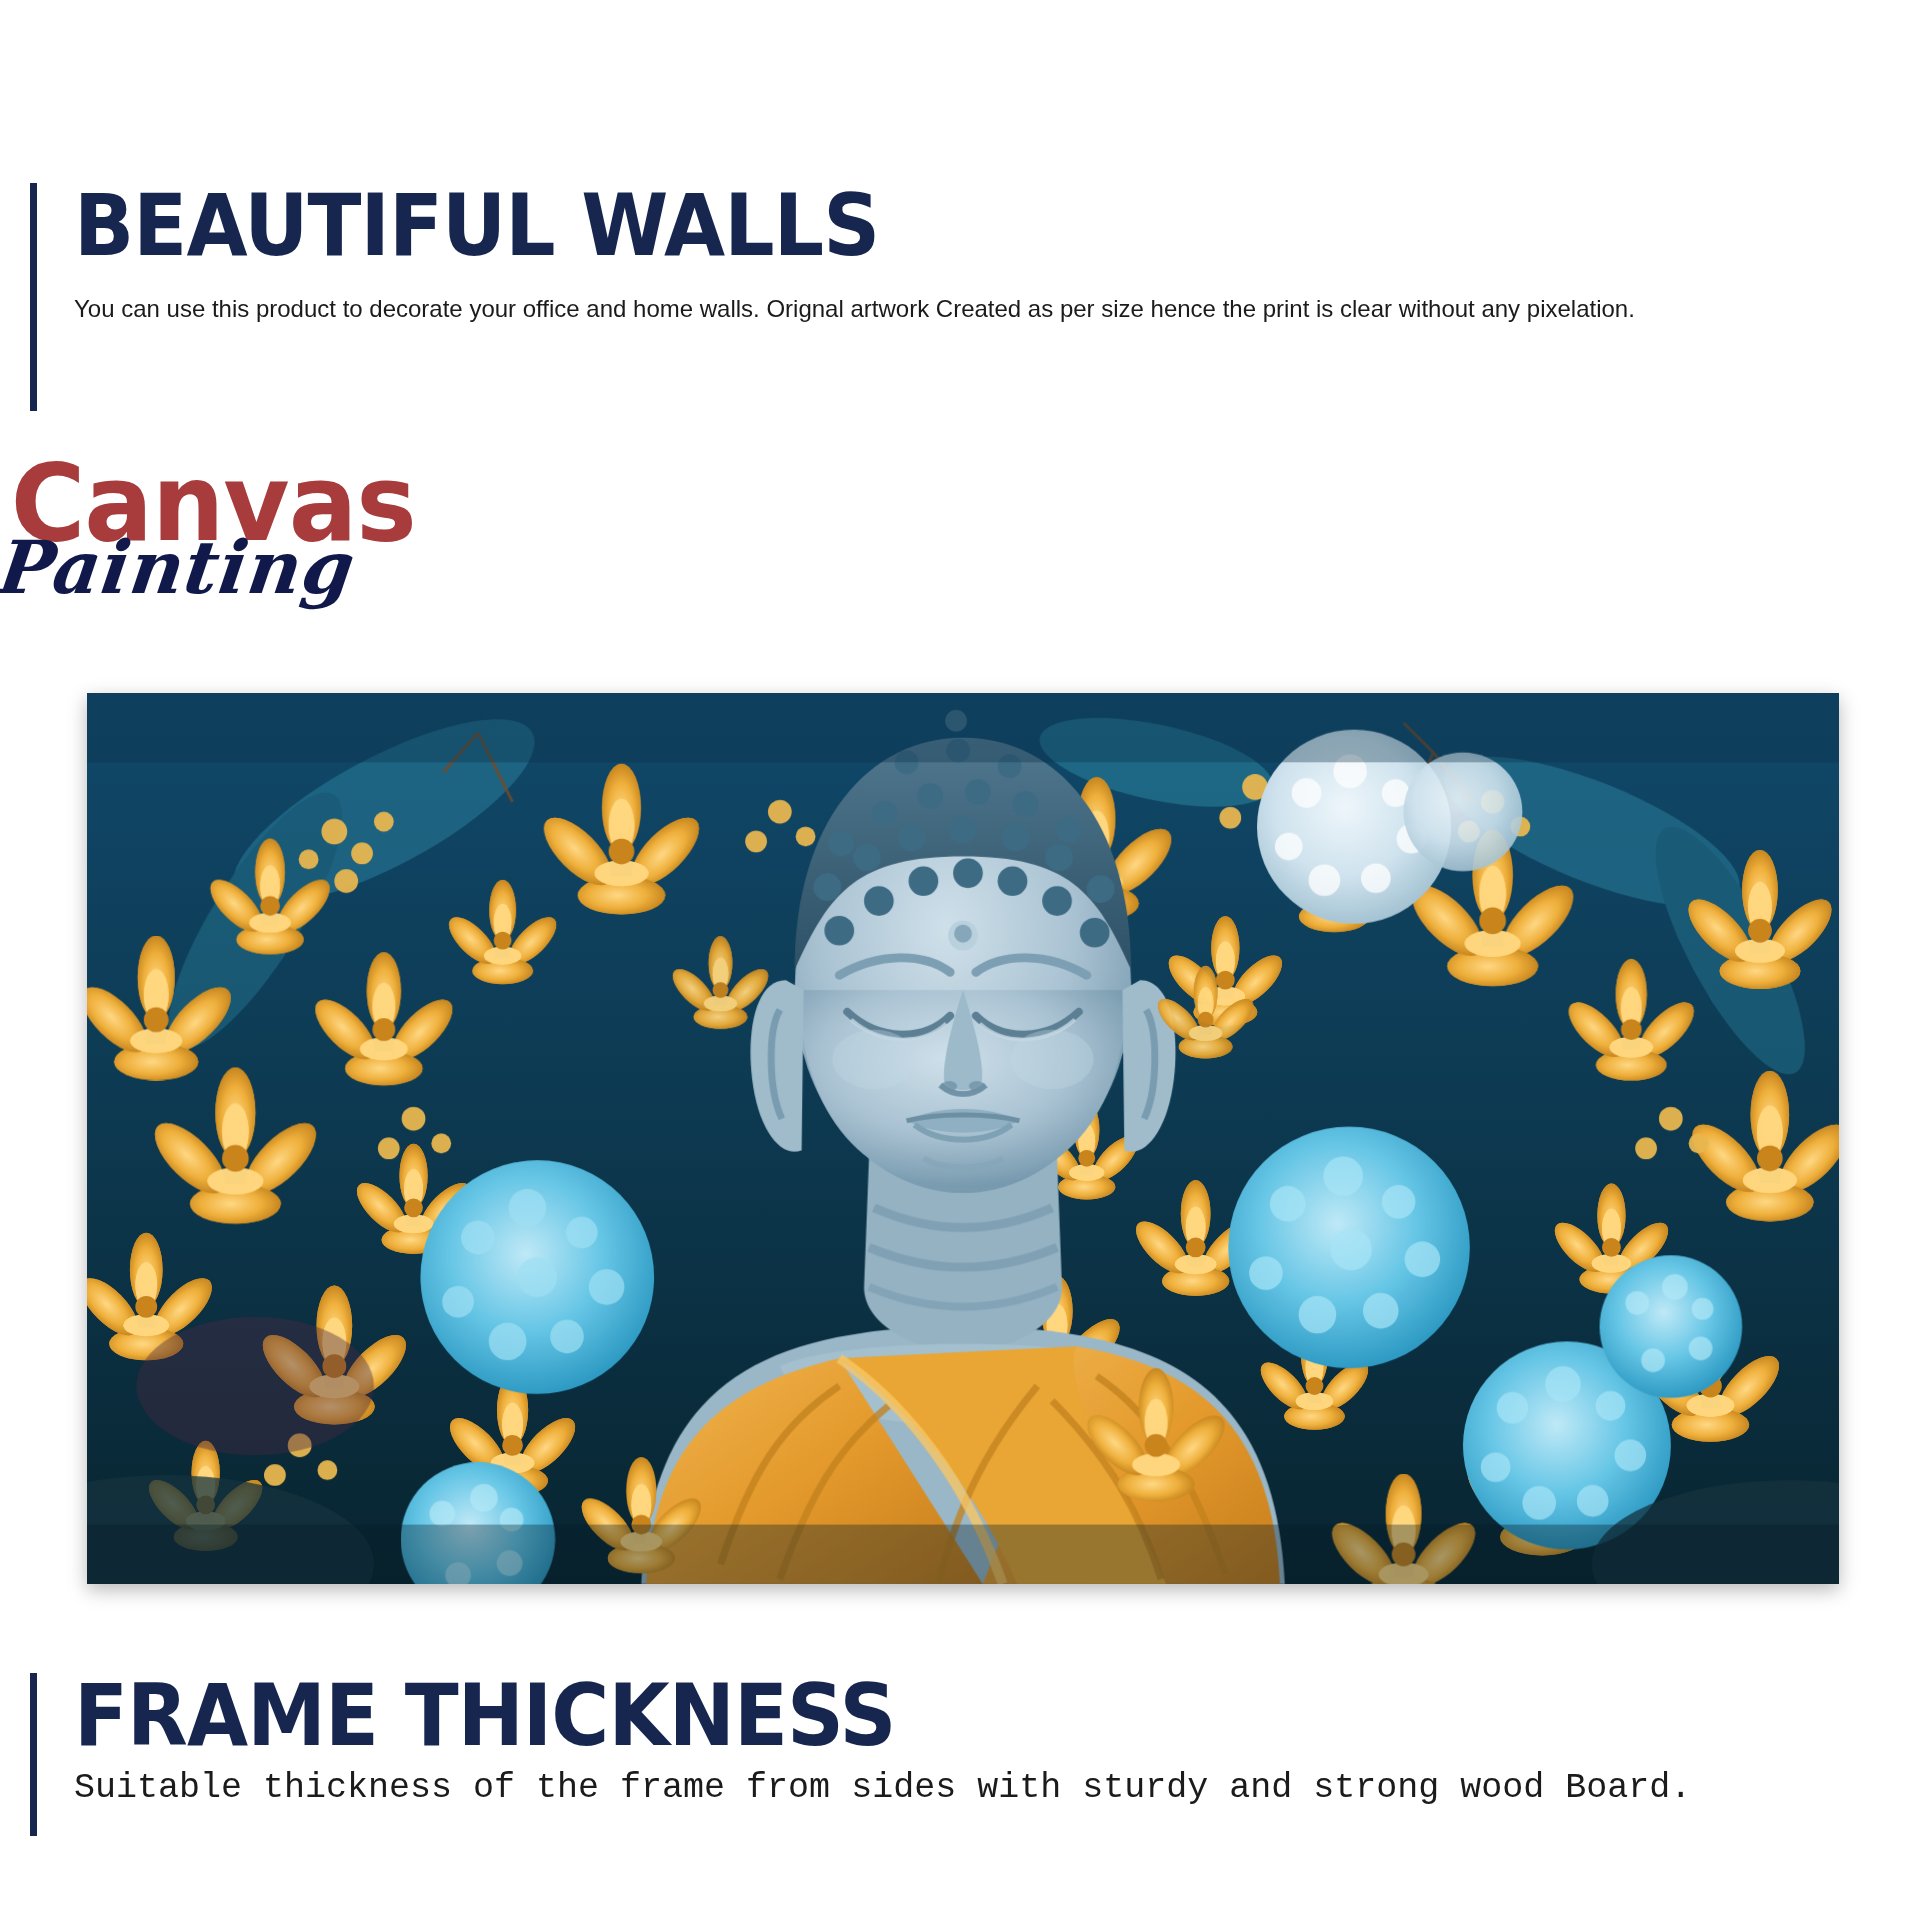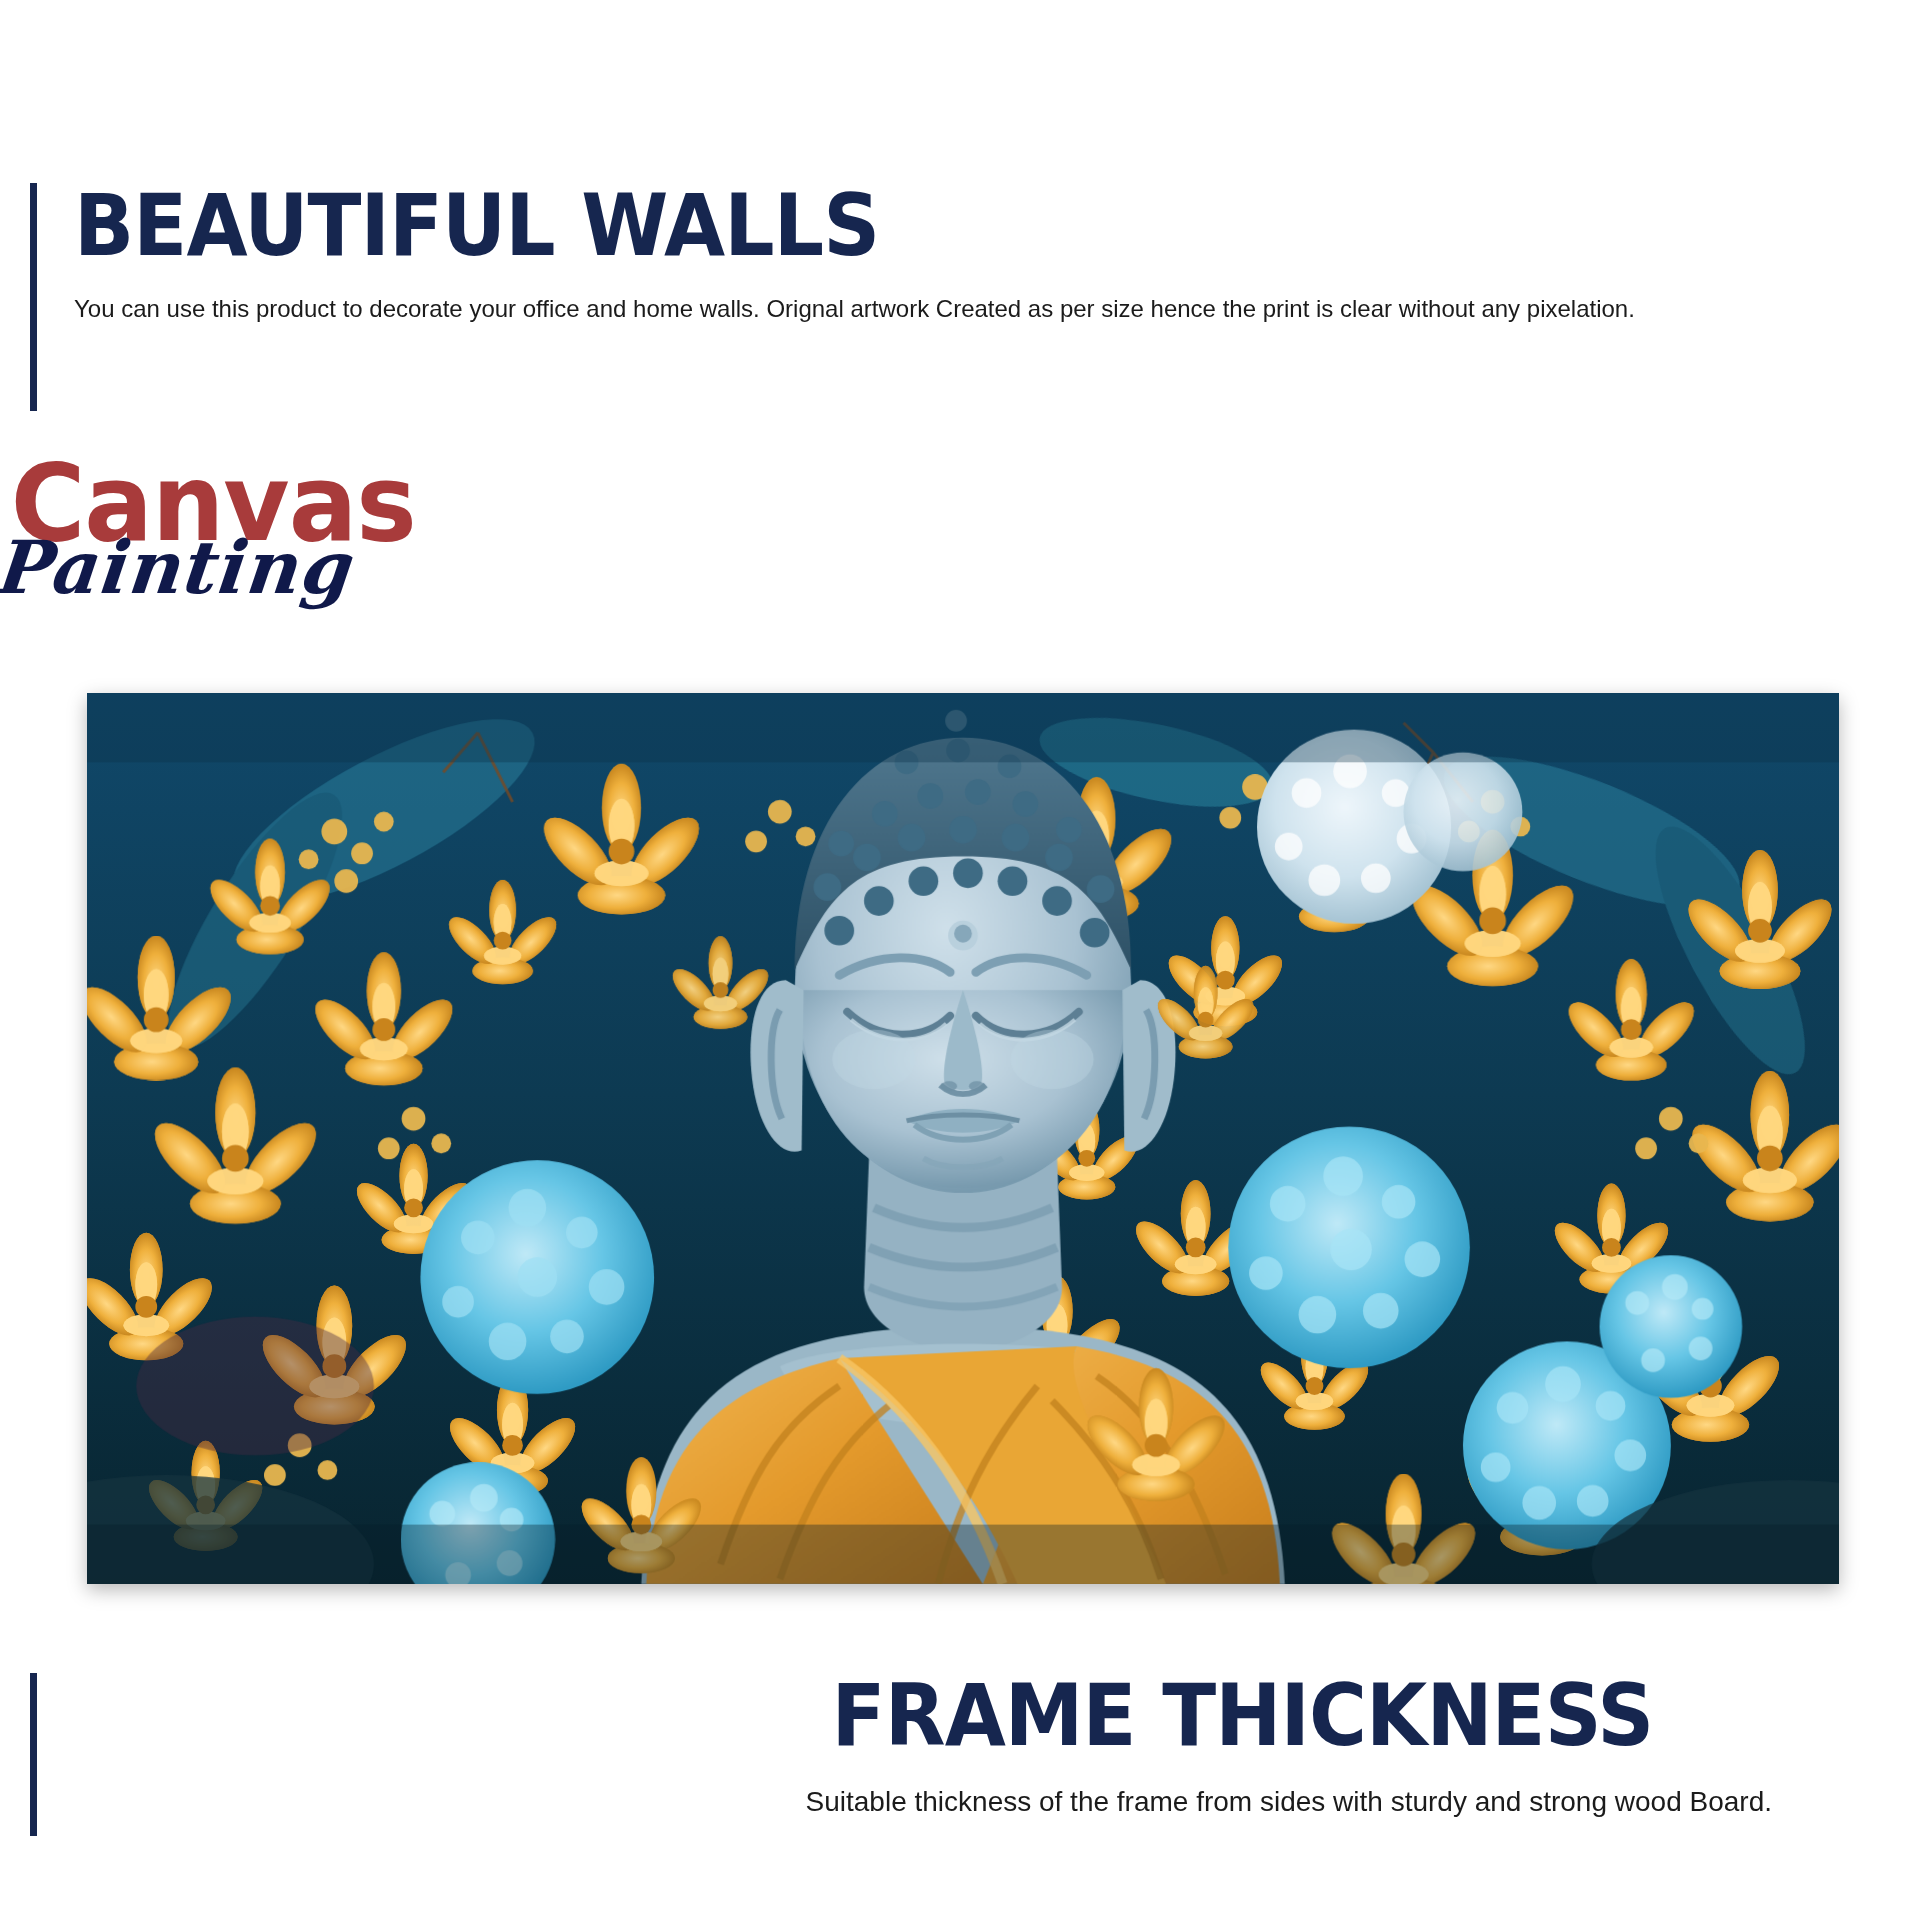--- a/index.html
+++ b/index.html
@@ -111,21 +111,20 @@
     width: 100%;
     height: 100%;
   }
 
   
   .section-bottom {
     position: absolute;
     left: 30px;
     top: 1673px;
     width: 1742px;
-    text-align: right;
   }
   .accent-bar-bottom {
     position: absolute;
     left: 0;
     top: 0;
     width: 7px;
     height: 163px;
     background: #16264f;
   }
   .headline-bottom {
@@ -134,23 +133,23 @@
     font-size: 85px;
     line-height: 1.0;
     letter-spacing: -1px;
     color: #16264f;
     margin: 0;
     transform: scaleX(0.93);
     transform-origin: left center;
     white-space: nowrap;
   }
   .subtext-bottom {
-    margin-top: 26px;
-    font-family: Liberation Sans, sans-serif;
-    font-size: 28px;
+    margin-top: 8px;
+    font-family: Liberation Mono, monospace;
+    font-size: 35px;
     line-height: 1.28;
     color: #1b1b1b;
   }
 </style>
 </head>
 <body>
 
 <div class="page">
 
   <div class="section-top">

